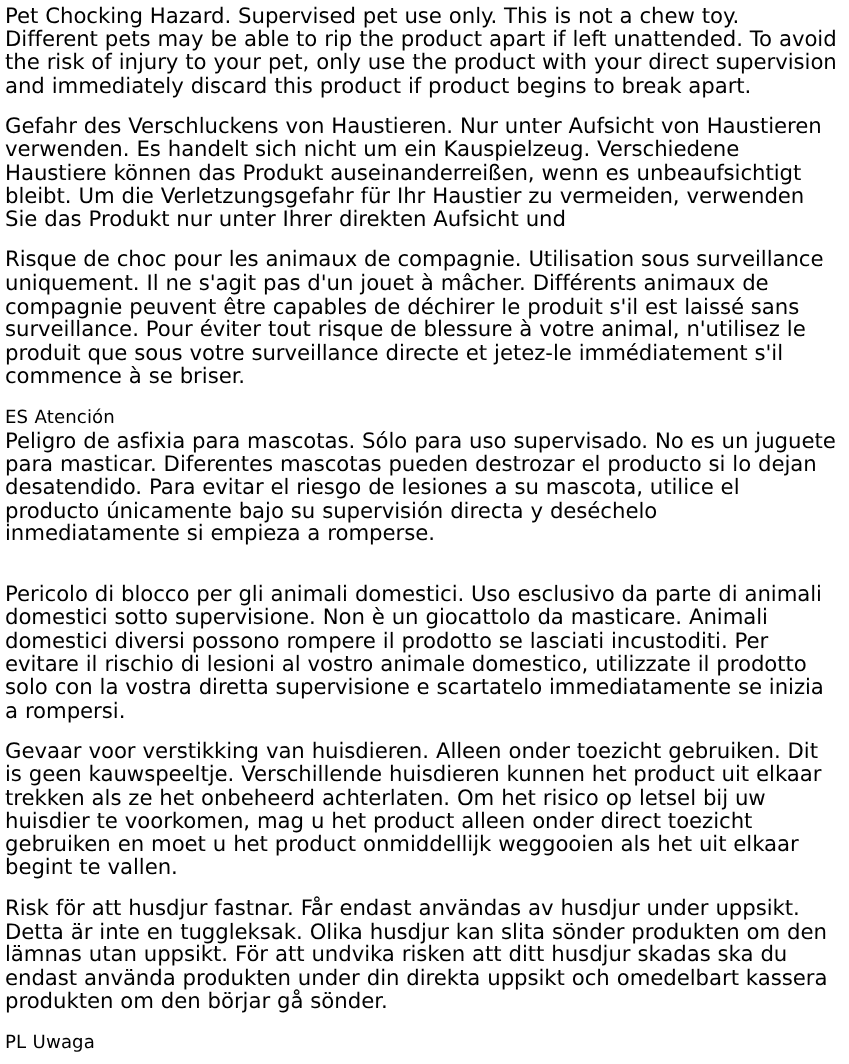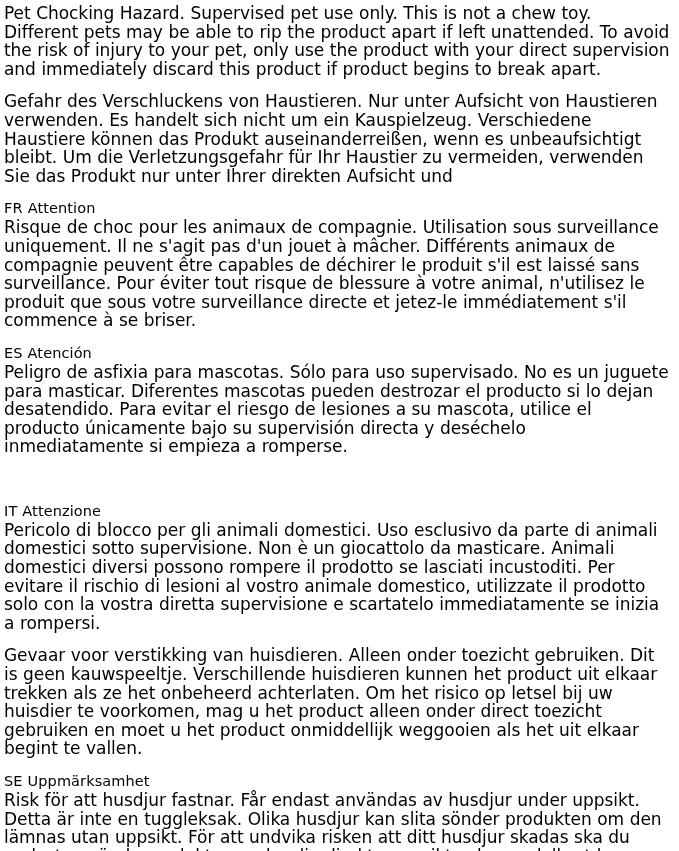--- a/index.html
+++ b/index.html
@@ -16,21 +16,21 @@
   }
   .page {
     width: 679px;
     box-sizing: border-box;
     padding: 4px 8px 8px 4px;
   }
   .section {
     margin: 0 0 14px 0;
   }
   .section.spaced-after {
-    margin-bottom: 46px;
+    margin-bottom: 30px;
   }
   .heading {
     font-size: 14.5px;
     line-height: 18px;
     margin: 0 0 1px 0;
     letter-spacing: 0.1px;
   }
   .heading .lang {
     margin-right: 5px;
   }
@@ -50,40 +50,37 @@
 
   <div class="section">
     <p class="body-text">Pet Chocking Hazard. Supervised pet use only. This is not a chew toy.  Different pets may be able to rip the product apart if left unattended. To avoid the risk of injury to your pet, only use the product with your direct supervision and immediately discard this product if product begins to break apart.</p>
   </div>
 
   <div class="section">
     <p class="body-text">Gefahr des Verschluckens von Haustieren. Nur unter Aufsicht von Haustieren verwenden. Es handelt sich nicht um ein Kauspielzeug.  Verschiedene Haustiere können das Produkt auseinanderreißen, wenn es unbeaufsichtigt bleibt. Um die Verletzungsgefahr für Ihr Haustier zu vermeiden, verwenden Sie das Produkt nur unter Ihrer direkten Aufsicht und</p>
   </div>
 
   <div class="section">
-    <div class="heading"><span class="lang">FR</span><span>Attention</span></div>
     <p class="body-text">Risque de choc pour les animaux de compagnie. Utilisation sous surveillance uniquement. Il ne s'agit pas d'un jouet à mâcher.  Différents animaux de compagnie peuvent être capables de déchirer le produit s'il est laissé sans surveillance. Pour éviter tout risque de blessure à votre animal, n'utilisez le produit que sous votre surveillance directe et jetez-le immédiatement s'il commence à se briser.</p>
   </div>
 
   <div class="section spaced-after">
     <div class="heading"><span class="lang">ES</span><span>Atención</span></div>
     <p class="body-text">Peligro de asfixia para mascotas. Sólo para uso supervisado. No es un juguete para masticar.  Diferentes mascotas pueden destrozar el producto si lo dejan desatendido. Para evitar el riesgo de lesiones a su mascota, utilice el producto únicamente bajo su supervisión directa y deséchelo inmediatamente si empieza a romperse.</p>
   </div>
 
   <div class="section">
-    <div class="heading"><span class="lang">IT</span><span>Attenzione</span></div>
     <p class="body-text">Pericolo di blocco per gli animali domestici. Uso esclusivo da parte di animali domestici sotto supervisione. Non è un giocattolo da masticare.  Animali domestici diversi possono rompere il prodotto se lasciati incustoditi. Per evitare il rischio di lesioni al vostro animale domestico, utilizzate il prodotto solo con la vostra diretta supervisione e scartatelo immediatamente se inizia a rompersi.</p>
   </div>
 
   <div class="section">
     <p class="body-text">Gevaar voor verstikking van huisdieren. Alleen onder toezicht gebruiken. Dit is geen kauwspeeltje.  Verschillende huisdieren kunnen het product uit elkaar trekken als ze het onbeheerd achterlaten. Om het risico op letsel bij uw huisdier te voorkomen, mag u het product alleen onder direct toezicht gebruiken en moet u het product onmiddellijk weggooien als het uit elkaar begint te vallen.</p>
   </div>
 
   <div class="section">
-    <div class="heading"><span class="lang">SE</span><span>Uppmärksamhet</span></div>
     <p class="body-text">Risk för att husdjur fastnar. Får endast användas av husdjur under uppsikt. Detta är inte en tuggleksak.  Olika husdjur kan slita sönder produkten om den lämnas utan uppsikt. För att undvika risken att ditt husdjur skadas ska du endast använda produkten under din direkta uppsikt och omedelbart kassera produkten om den börjar gå sönder.</p>
   </div>
 
   <div class="section">
     <div class="heading"><span class="lang">PL</span><span>Uwaga</span></div>
 
   </div>
 
 </div>
 

